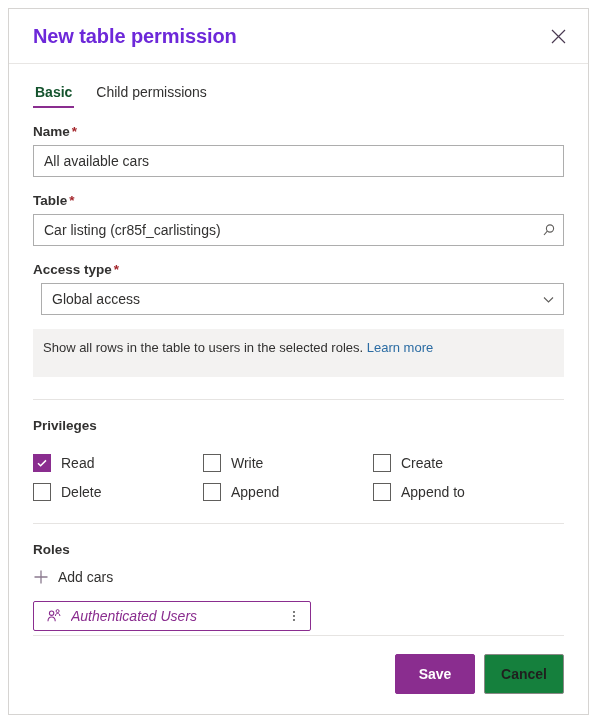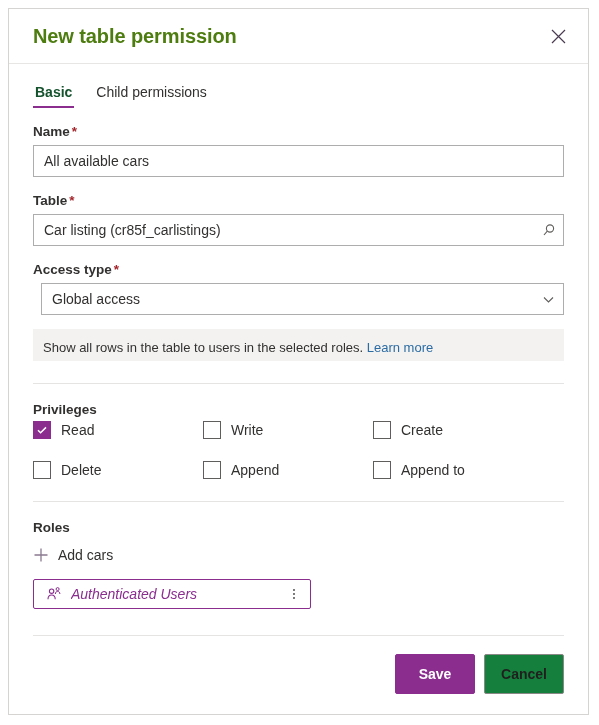--- a/index.html
+++ b/index.html
@@ -35,21 +35,21 @@
     display: flex;
     align-items: center;
     padding: 0 14px 0 24px;
     border-bottom: 1px solid #e8e6e4;
     box-sizing: border-box;
   }
   .dialog-title {
     font-size: 20px;
     font-weight: 600;
     letter-spacing: -0.1px;
-    color: #4d7c0f;
+    color: #6d28d9;
     flex: 1 1 auto;
   }
   .close-btn {
     width: 32px;
     height: 32px;
     display: flex;
     align-items: center;
     justify-content: center;
     cursor: pointer;
     background: transparent;
@@ -155,21 +155,21 @@
     display: flex;
     align-items: center;
     padding: 0 32px 0 10px;
     cursor: pointer;
   }
 
   
   .info-banner {
     margin-top: 10px;
     background: #f3f2f1;
-    padding: 10px 10px 4px 10px;
+    padding: 10px 10px 20px 10px;
     font-size: 13px;
     color: #323130;
     line-height: 1.35;
   }
   .info-link {
     color: #2b6ca3;
     text-decoration: none;
     cursor: pointer;
   }
 
@@ -184,22 +184,22 @@
     font-size: 13.5px;
     font-weight: 600;
     color: #323130;
     margin-top: 18px;
   }
 
   
   .priv-grid {
     display: grid;
     grid-template-columns: 170px 170px 1fr;
-    row-gap: 22px;
-    margin-top: 4px;
+    row-gap: 11px;
+    margin-top: 21px;
   }
   .priv-item {
     display: flex;
     align-items: center;
     gap: 10px;
     cursor: pointer;
   }
   .cbox {
     width: 18px;
     height: 18px;

